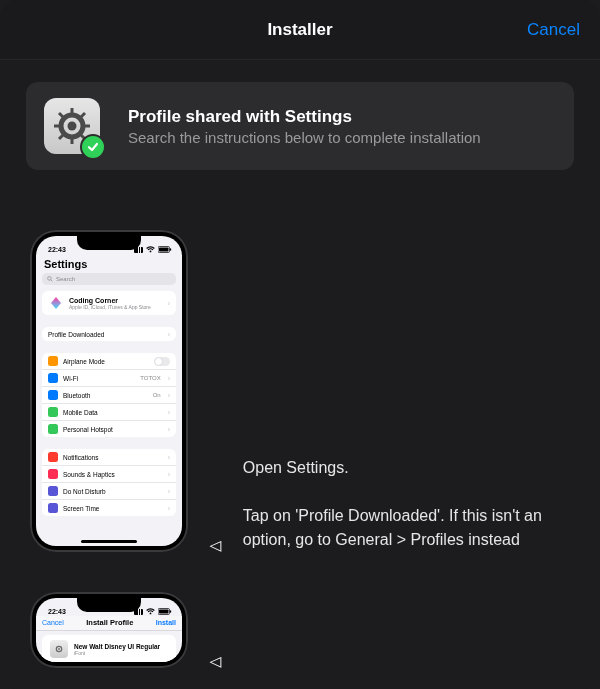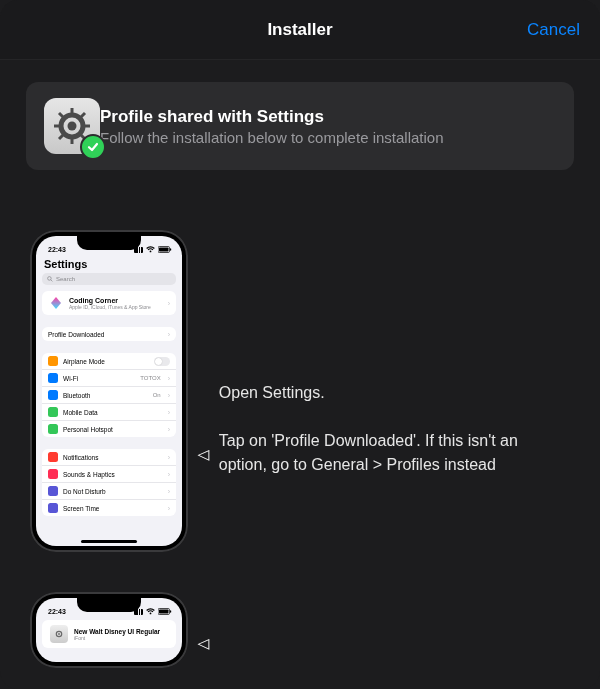--- a/index.html
+++ b/index.html
@@ -40,21 +40,21 @@
     font-size: 17px;
     cursor: pointer;
   }
   .content { padding: 22px 26px 0 26px; }
   .banner {
     background: #2c2c2e;
     border-radius: 12px;
     padding: 16px 18px;
     display: flex;
     align-items: center;
-    gap: 0;
+    gap: 28px;
   }
   .banner-icon {
     width: 56px; height: 56px;
     border-radius: 12px;
     background: linear-gradient(#e6e6e6, #c8c8c8);
     position: relative;
     display: flex; align-items: center; justify-content: center;
     flex: 0 0 56px;
   }
   .gear-svg { width: 40px; height: 40px; }
@@ -65,21 +65,21 @@
     border-radius: 50%;
     background: #30d158;
     border: 2px solid #2c2c2e;
     display: flex; align-items: center; justify-content: center;
   }
   .banner-text { flex: 1; }
   .banner-title { font-size: 17px; font-weight: 600; color: #fff; margin-bottom: 2px; }
   .banner-sub { font-size: 15px; color: #9a9a9e; }
 
   .steps { margin-top: 60px; padding-left: 4px; }
-  .step { display: flex; align-items: center; gap: 10px; margin-bottom: 40px; }
+  .step { display: flex; align-items: flex-end; gap: 22px; margin-bottom: 40px; }
   .phone-wrap { flex: 0 0 auto; }
   .pointer {
     color: #fff; font-size: 14px; line-height: 1; margin-top: 126px; transform: scaleX(1.1);
   }
   .step2 .pointer { margin-top: 26px; }
   .step-text { color: #e6e6e6; font-size: 16px; line-height: 1.5; max-width: 340px; }
   .step1 .step-text { margin-top: 76px; }
   .step2 .step-text { margin-top: 22px; }
 
   
@@ -183,21 +183,21 @@
           <circle cx="20" cy="20" r="4.5" fill="#4a4a4a"></circle>
         </svg>
         <div class="check-badge">
           <svg width="14" height="14" viewBox="0 0 14 14">
               <path d="M3 7.2 L6 10 L11 4" stroke="#fff" stroke-width="2.2" fill="none" stroke-linecap="round" stroke-linejoin="round"></path>
             </svg>
         </div>
       </div>
       <div class="banner-text">
         <div class="banner-title">Profile shared with Settings</div>
-        <div class="banner-sub">Follow the installation below to complete installation</div>
+        <div class="banner-sub">Search the instructions below to complete installation</div>
       </div>
     </div>
 
     <div class="steps">
 
       <div class="step step1">
         <div class="phone-wrap">
           <div class="phone">
             <div class="screen">
               <div class="notch"></div>
@@ -328,20 +328,25 @@
                   <svg class="wifi-svg" width="9" height="7" viewBox="0 0 9 7">
                       <path d="M4.5 6.3a.9.9 0 100-1.8.9.9 0 000 1.8zM1.6 3.4a4 4 0 015.8 0l-.9.9a2.8 2.8 0 00-4 0zM.2 2a6 6 0 018.6 0l-.9.9a4.8 4.8 0 00-6.8 0z" fill="#000"></path>
                     </svg>
                   <svg class="batt-svg" width="14" height="7" viewBox="0 0 14 7">
                       <rect x="0" y="0.5" width="11.5" height="6" rx="1.3" fill="none" stroke="#000" stroke-width="0.7"></rect>
                       <rect x="1" y="1.5" width="9.5" height="4" rx="0.7" fill="#000"></rect>
                       <rect x="12" y="2.3" width="1.2" height="2.4" rx="0.6" fill="#000"></rect>
                     </svg>
                 </span>
               </div>
+              <div class="nav2">
+                <span class="l">Cancel</span>
+                <span class="c">Install Profile</span>
+                <span class="r">Install</span>
+              </div>
               <div class="prow">
                 <div class="pi">
                   <svg width="12" height="12" viewBox="0 0 40 40">
                       <circle cx="20" cy="20" r="9" fill="none" stroke="#6a6a6a" stroke-width="4"></circle>
                       <circle cx="20" cy="20" r="3" fill="#6a6a6a"></circle>
                     </svg>
                 </div>
                 <div>
                   <div class="pn">New Walt Disney UI Regular</div>
                   <div class="ps">iFont</div>

